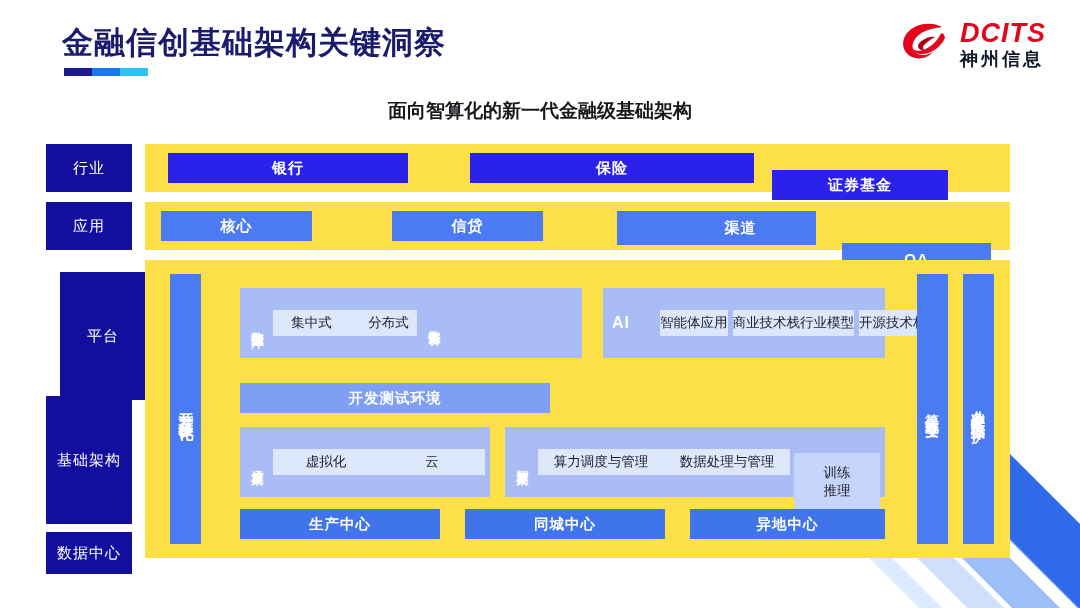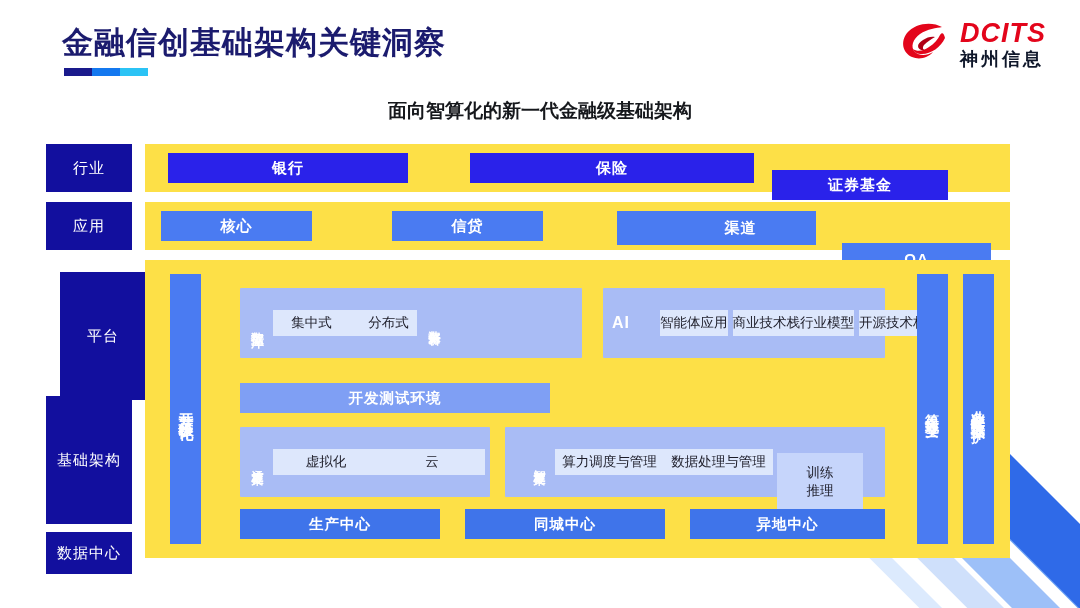--- a/index.html
+++ b/index.html
@@ -186,21 +186,21 @@
   <div class="env-bar" style="left:95px;top:123px;width:310px;height:30px;">开发测试环境</div>
 
   <div class="group" style="left:95px;top:167px;width:250px;height:70px;padding:5px;box-sizing:border-box;">
     <div class="group-label" style="width:24px;height:100%;font-size:12px;">通算框架</div>
     <div class="cellwrap" style="margin-left:4px;">
       <div class="cell">虚拟化</div>
       <div class="cell">云</div>
     </div>
   </div>
 
-  <div class="group" style="left:360px;top:167px;width:380px;height:70px;padding:22px;box-sizing:border-box;">
+  <div class="group" style="left:360px;top:167px;width:380px;height:70px;padding:5px;box-sizing:border-box;">
     <div class="group-label" style="width:24px;height:100%;font-size:12px;">智算框架</div>
     <div class="cellwrap" style="margin-left:4px;margin-right:4px;">
       <div class="cell">算力调度与管理</div>
       <div class="cell">数据处理与管理</div>
     </div>
     <div class="ti-box" style="position:relative;left:0;top:0;width:86px;height:58px;flex:0 0 auto;margin-top:40px;">
       <span>训练</span>
       <span>推理</span>
     </div>
   </div>

